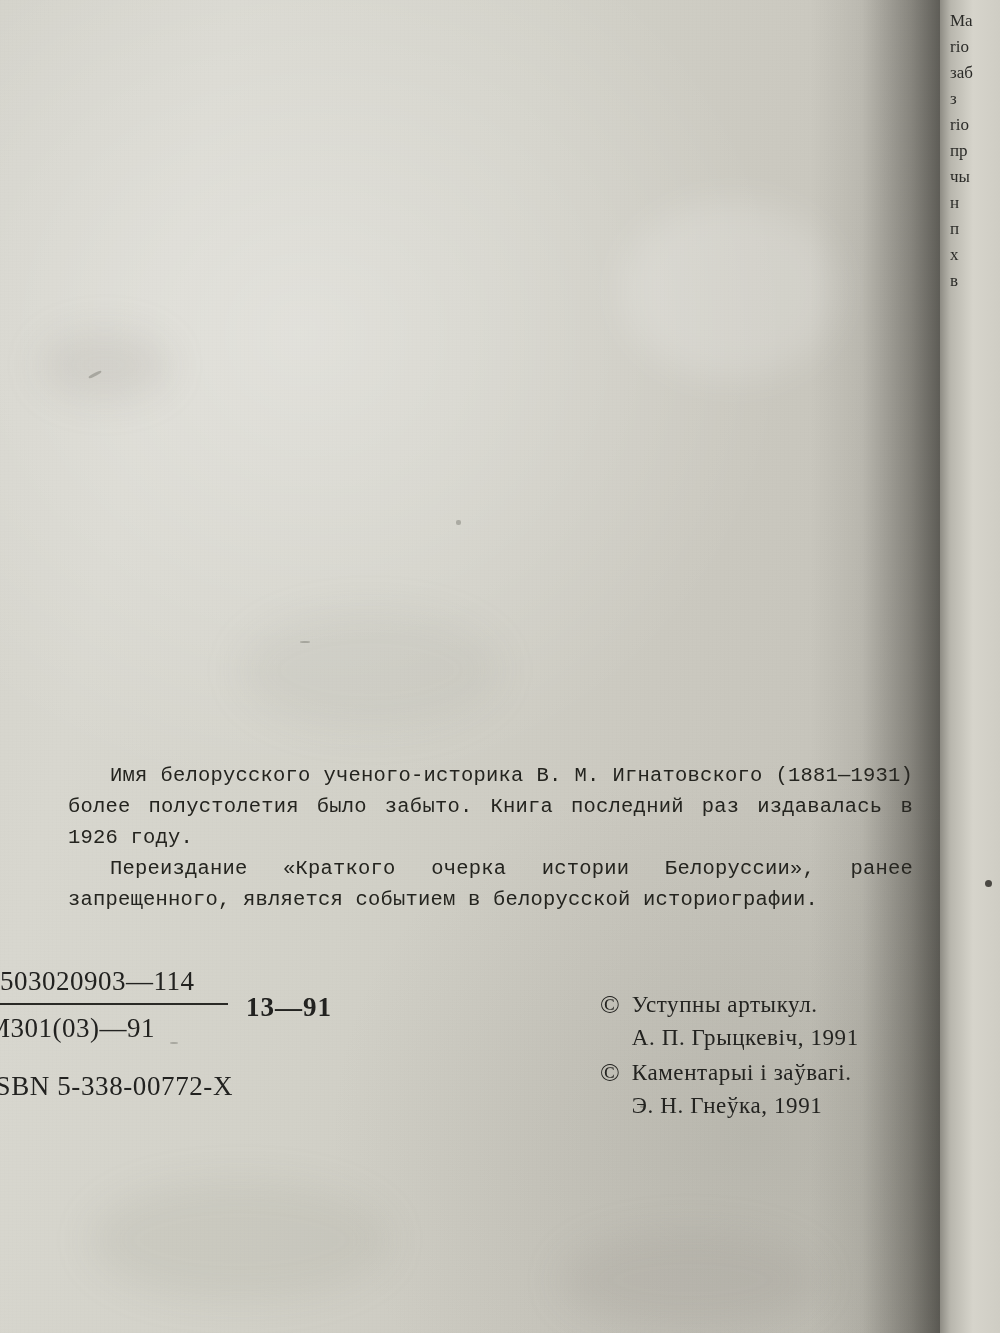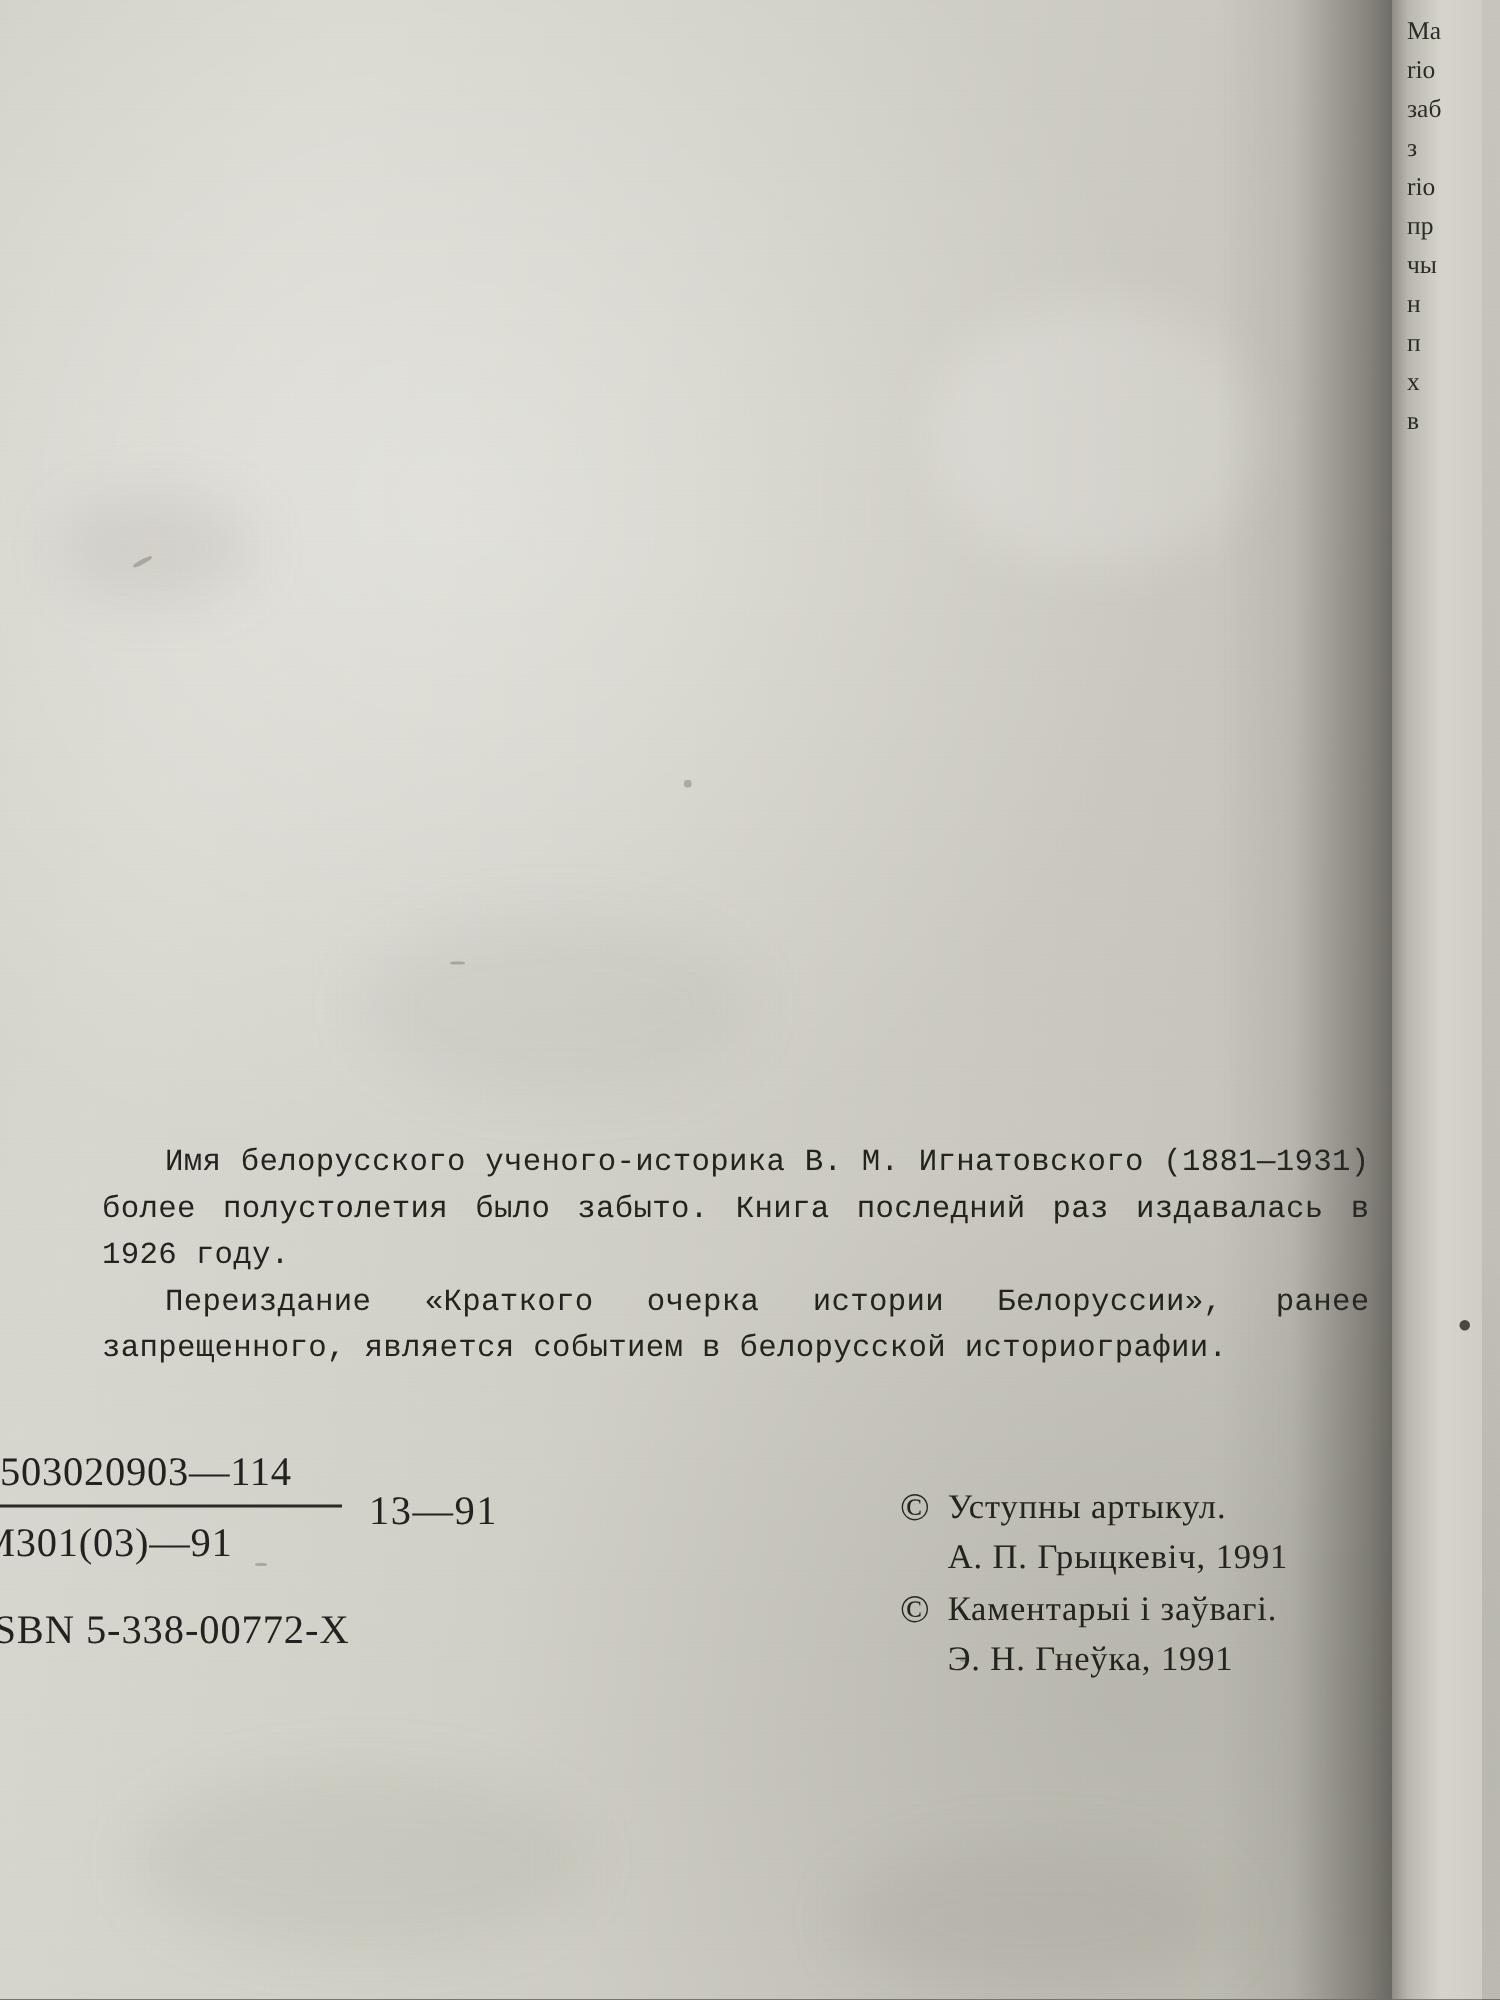--- a/index.html
+++ b/index.html
@@ -62,21 +62,21 @@
     top: 0;
     right: 60px;
     width: 130px;
     height: 100%;
     background: linear-gradient(90deg, rgba(60,58,52,0.0) 0%, rgba(60,58,52,0.10) 40%, rgba(45,43,38,0.42) 78%, rgba(30,29,25,0.62) 100%);
     pointer-events: none;
   }
   .next-page {
     position: absolute;
     top: 0;
-    right: 12px;
+    right: 0;
     width: 60px;
     height: 100%;
     background: linear-gradient(90deg, #8e8c84 0%, #b9b7ae 18%, #d6d4cb 55%, #cfcdc4 100%);
     overflow: hidden;
   }
   .next-page-text {
     position: absolute;
     top: 8px;
     left: 10px;
     width: 70px;
@@ -142,20 +142,21 @@
     align-items: center;
     gap: 18px;
   }
   .plan-code {
     font-size: 27px;
     letter-spacing: 1px;
     white-space: nowrap;
     font-family: "Liberation Serif", serif;
     color: #222220;
     padding-top: 6px;
+    font-weight: bold;
   }
   .isbn {
     margin-top: 22px;
     font-size: 27px;
     letter-spacing: 0.6px;
     white-space: nowrap;
     font-family: "Liberation Serif", serif;
     color: #222220;
   }
 

